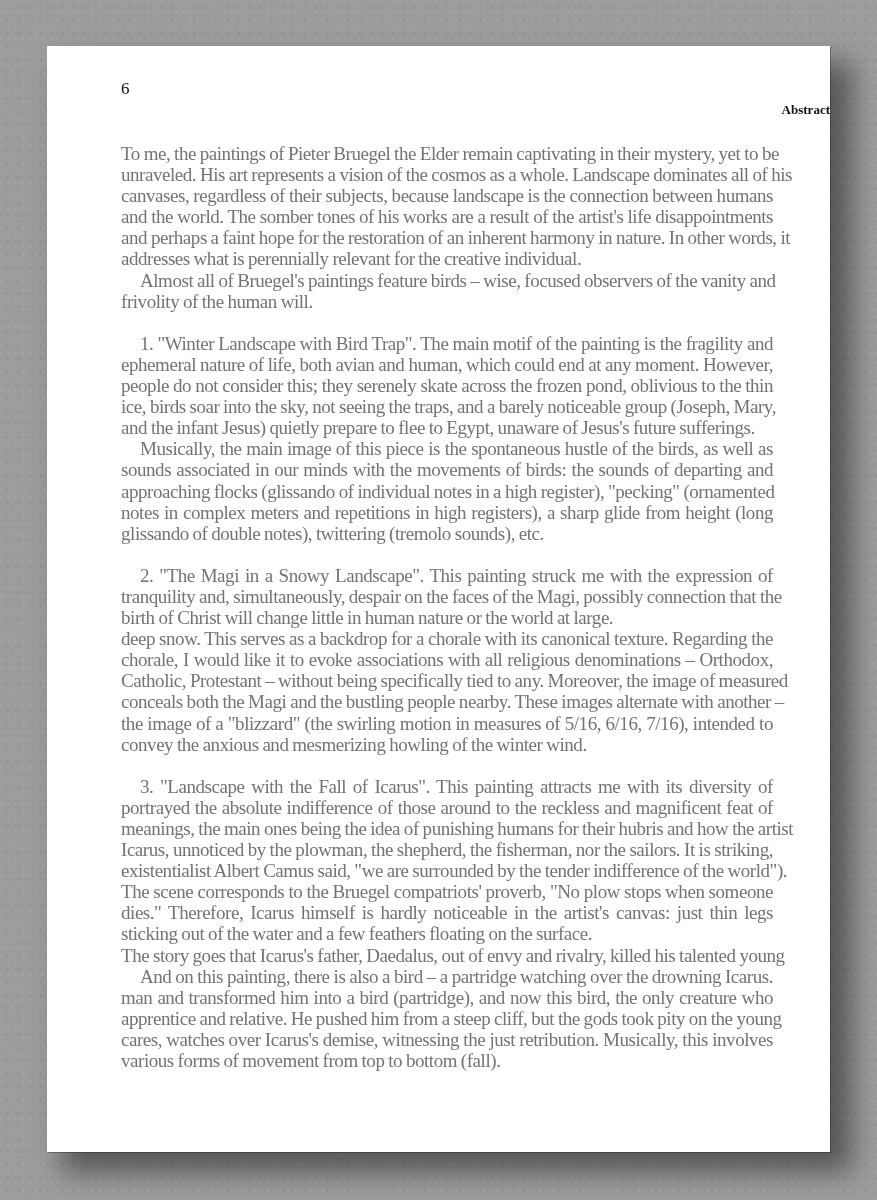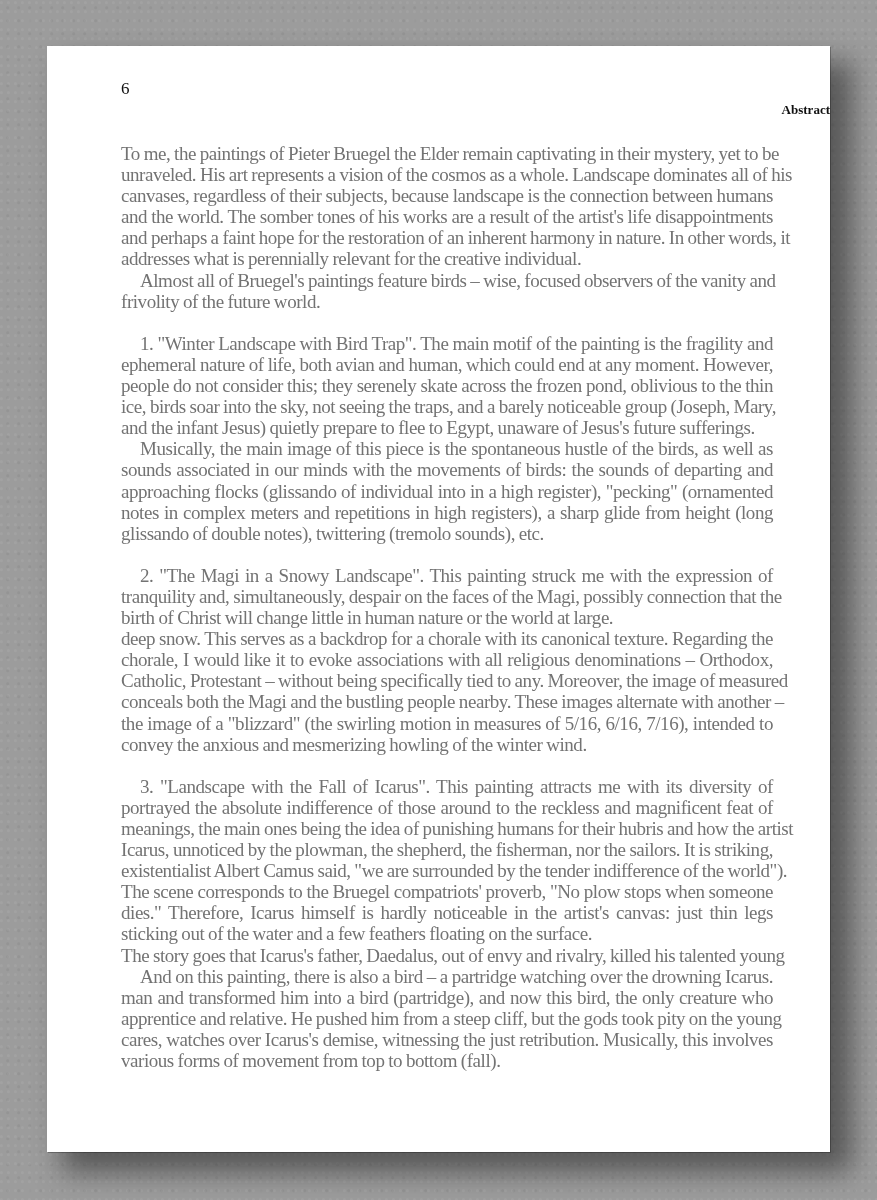--- a/index.html
+++ b/index.html
@@ -56,34 +56,34 @@
       <div class="para">
         <span class="line">To me, the paintings of Pieter Bruegel the Elder remain captivating in their mystery, yet to be</span>
         <span class="line">unraveled. His art represents a vision of the cosmos as a whole. Landscape dominates all of his</span>
         <span class="line">canvases, regardless of their subjects, because landscape is the connection between humans</span>
         <span class="line">and the world. The somber tones of his works are a result of the artist's life disappointments</span>
         <span class="line">and perhaps a faint hope for the restoration of an inherent harmony in nature. In other words, it</span>
         <span class="line last">addresses what is perennially relevant for the creative individual.</span>
       </div>
       <div class="para">
         <span class="line indent">Almost all of Bruegel's paintings feature birds – wise, focused observers of the vanity and</span>
-        <span class="line last">frivolity of the future world.</span>
+        <span class="line last">frivolity of the human will.</span>
       </div>
       <div class="gap"></div>
       <div class="para">
         <span class="line indent">1. "Winter Landscape with Bird Trap". The main motif of the painting is the fragility and</span>
         <span class="line">ephemeral nature of life, both avian and human, which could end at any moment. However,</span>
         <span class="line">people do not consider this; they serenely skate across the frozen pond, oblivious to the thin</span>
         <span class="line">ice, birds soar into the sky, not seeing the traps, and a barely noticeable group (Joseph, Mary,</span>
         <span class="line last">and the infant Jesus) quietly prepare to flee to Egypt, unaware of Jesus's future sufferings.</span>
       </div>
       <div class="para">
         <span class="line indent">Musically, the main image of this piece is the spontaneous hustle of the birds, as well as</span>
         <span class="line">sounds associated in our minds with the movements of birds: the sounds of departing and</span>
-        <span class="line">approaching flocks (glissando of individual into in a high register), "pecking" (ornamented</span>
+        <span class="line">approaching flocks (glissando of individual notes in a high register), "pecking" (ornamented</span>
         <span class="line">notes in complex meters and repetitions in high registers), a sharp glide from height (long</span>
         <span class="line last">glissando of double notes), twittering (tremolo sounds), etc.</span>
       </div>
       <div class="gap"></div>
       <div class="para">
         <span class="line indent">2. "The Magi in a Snowy Landscape". This painting struck me with the expression of</span>
         <span class="line">tranquility and, simultaneously, despair on the faces of the Magi, possibly connection that the</span>
         <span class="line last">birth of Christ will change little in human nature or the world at large.</span>
       </div>
       <div class="para">

